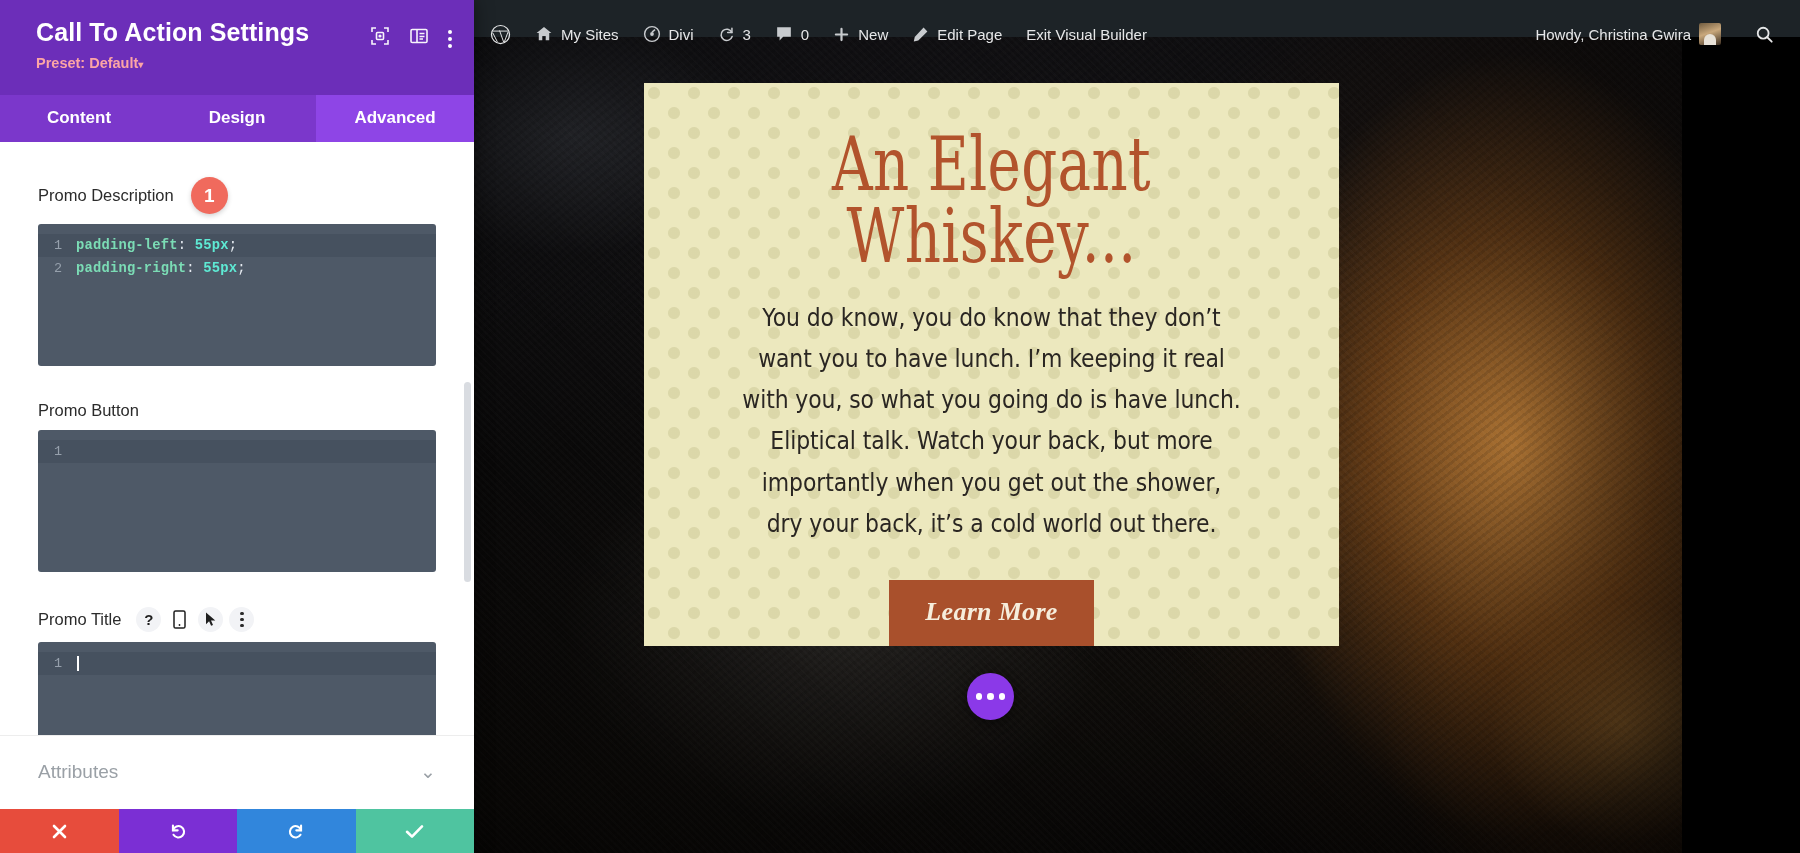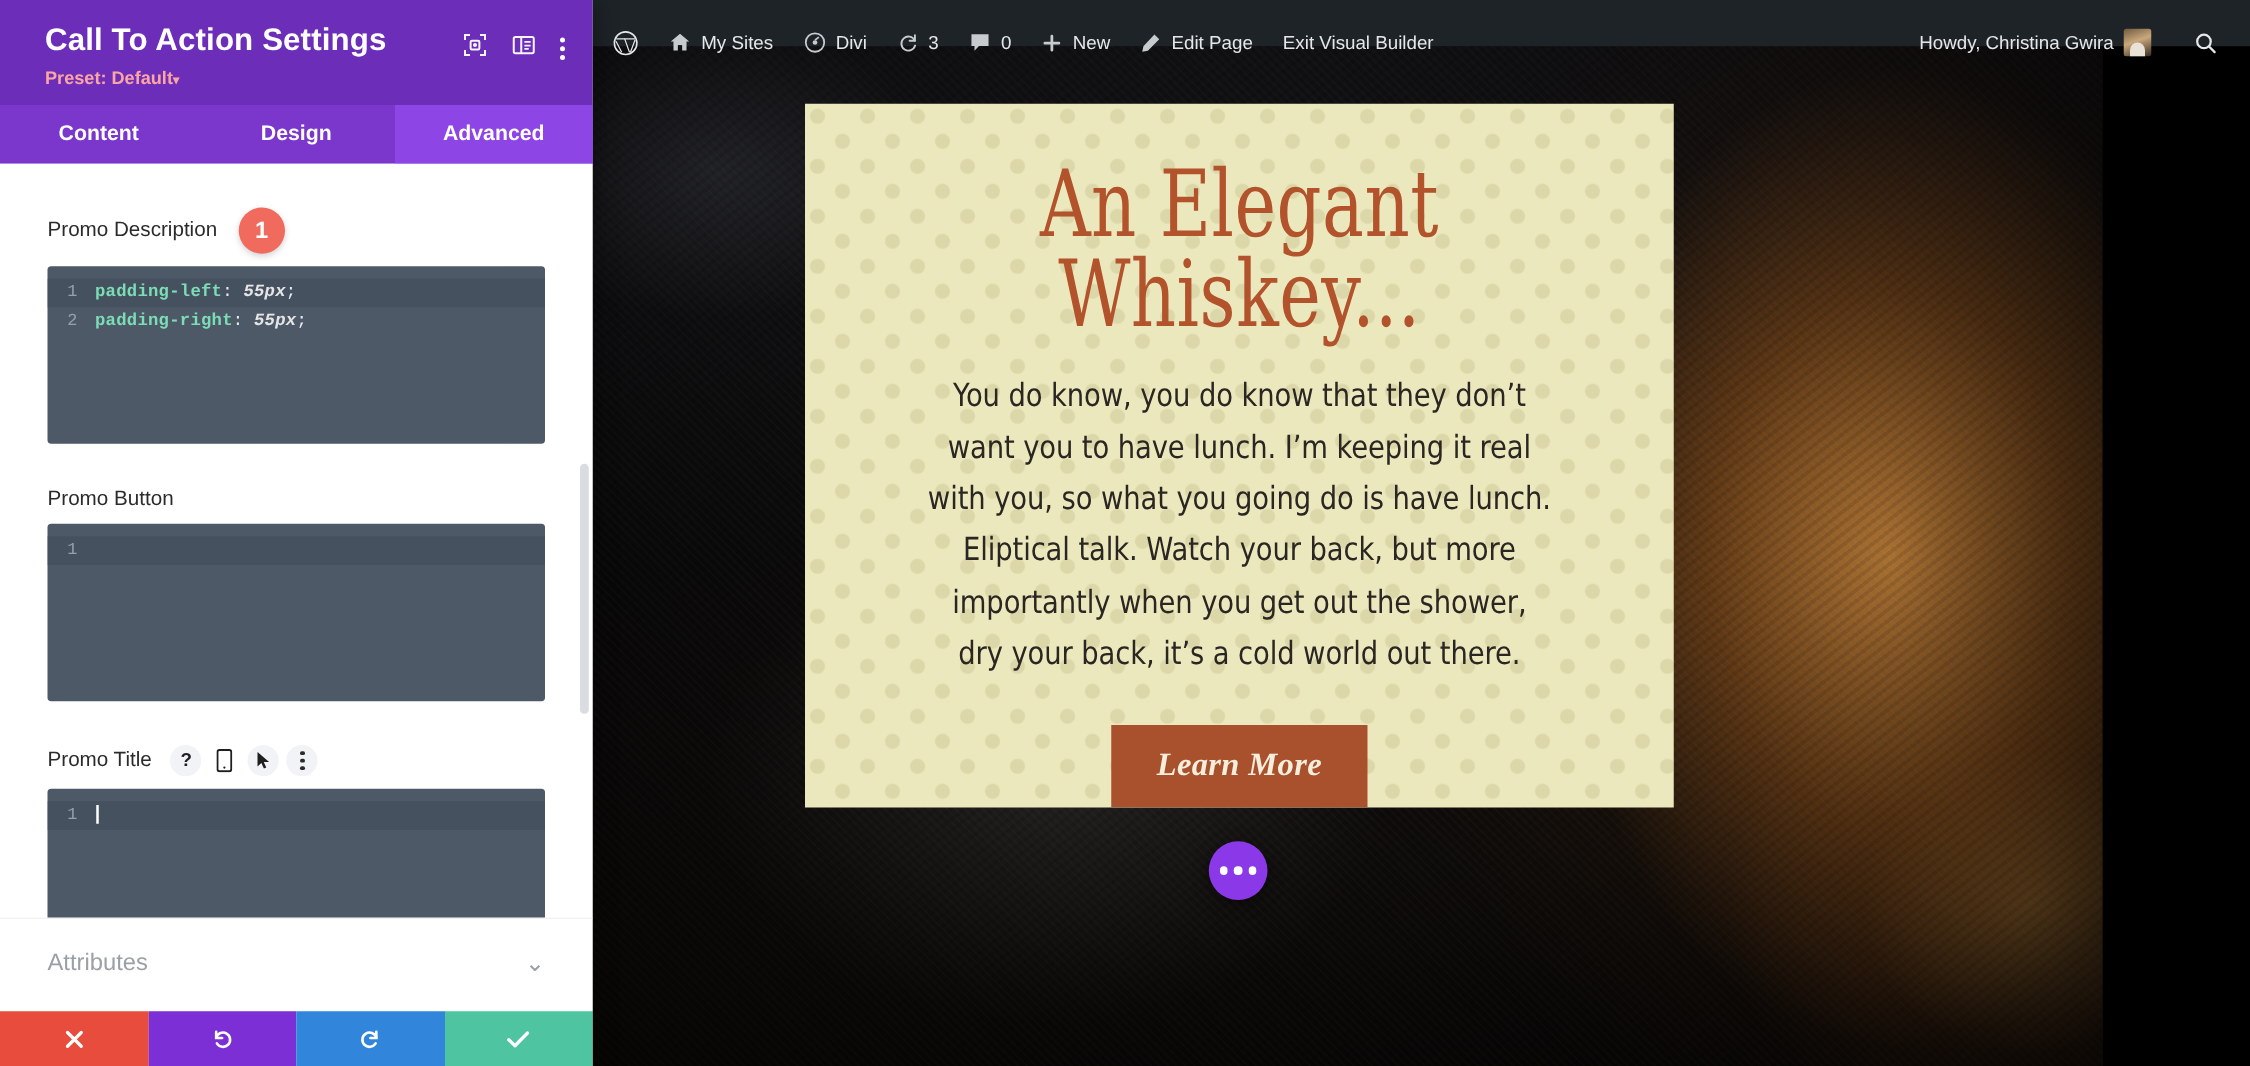--- a/index.html
+++ b/index.html
@@ -15,21 +15,21 @@
   .panel {
     position: absolute; left: 0; top: 0;
     width: 474px; height: 853px;
     background: #fff;
     display: flex; flex-direction: column;
     z-index: 40;
     box-shadow: 0 0 18px rgba(0,0,0,.45);
   }
   .panel-head {
     background: #6C2EB9;
-    padding: 18px 22px 12px 36px;
+    padding: 18px 22px 23px 36px;
     position: relative;
   }
   .panel-head-row { display: flex; align-items: flex-start; }
   .panel-title {
     color: #fff; font-size: 25px; font-weight: bold;
     letter-spacing: .1px; line-height: 1.15; flex: 1;
   }
   .head-icons { display: flex; align-items: center; gap: 19px; padding-top: 6px; }
   .head-ic { width: 20px; height: 20px; cursor: pointer; opacity: .95; display:block; }
   .dots-v { display:flex; flex-direction:column; gap:3px; align-items:center; cursor:pointer; padding-top:6px; }
@@ -90,21 +90,21 @@
   .ln {
     width: 38px; text-align: right; padding-right: 14px;
     color: #96A0AC; font-family: "Liberation Mono", monospace; font-size: 13.5px;
   }
   .code-txt {
     font-family: "Liberation Mono", monospace; font-size: 13.8px;
     white-space: pre; letter-spacing: .2px;
   }
   .cd-prop { color: #7BDCB5; font-weight: bold; }
   .cd-colon { color: #E7ECF2; }
-  .cd-num { color: #e5e5e5; font-weight: bold; font-style: italic; }
+  .cd-num { color: #5eead4; font-weight: bold; }
   .cd-semi { color: #E7ECF2; }
   .caret-bar {
     display: inline-block; width: 1.5px; height: 15px;
     background: #fff; vertical-align: middle; margin-left: 1px;
   }
   .code-box.empty .hl { background: #46515F; }
 
   .panel-scrollbar {
     position: absolute; right: 3px; top: 240px;
     width: 7px; height: 200px; border-radius: 4px;

